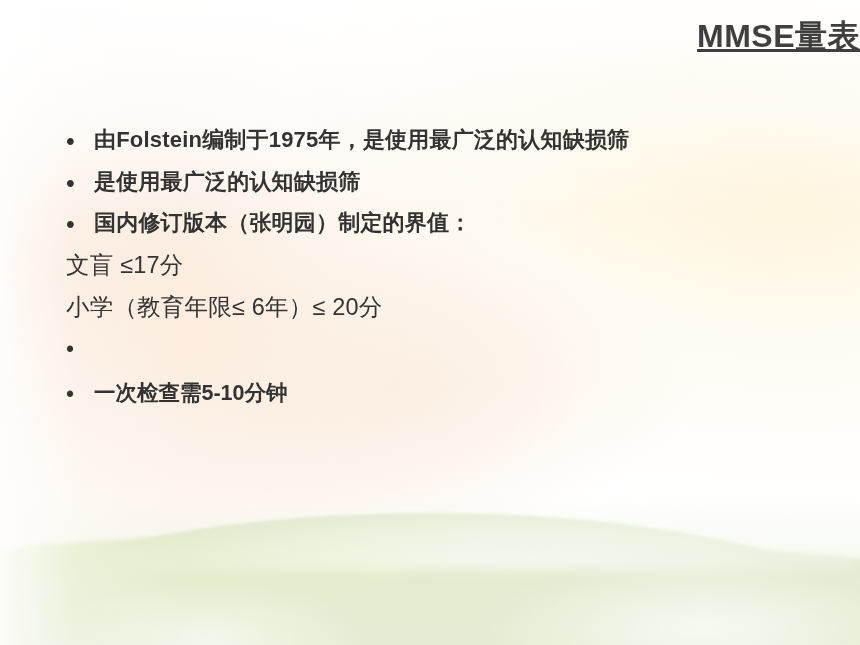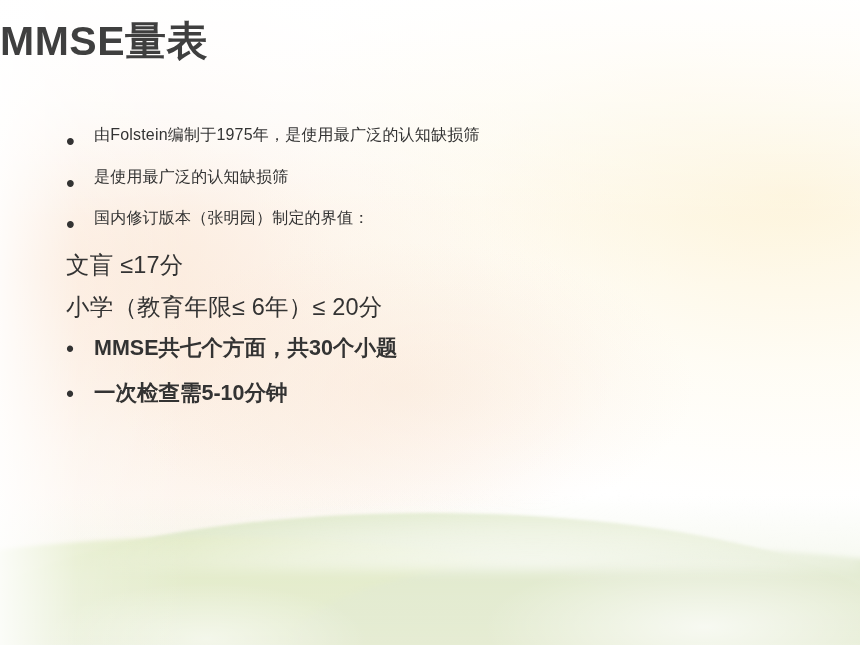--- a/index.html
+++ b/index.html
@@ -103,26 +103,27 @@
     position: relative;
     z-index: 5;
     width: 100%;
     height: 100%;
   }
   .slide-title {
     position: absolute;
     top: 18px;
     left: 0;
     width: 100%;
-    text-align: left;
-    font-size: 41px;
+    text-align: right;
+    font-size: 32px;
     font-weight: bold;
     color: #3f3f3f;
     letter-spacing: 0.5px;
     line-height: 1.15;
+    text-decoration: underline;
   }
 
   .body-list {
     position: absolute;
     top: 124px;
     left: 66px;
     width: 760px;
   }
   .bullet-row {
     display: flex;
@@ -132,24 +133,25 @@
   .bullet-dot {
     width: 28px;
     flex: 0 0 28px;
     font-size: 25px;
     line-height: 1.42;
     color: #333333;
     text-align: left;
   }
   .bullet-text {
     flex: 1;
-    font-size: 16px;
+    font-size: 22px;
     line-height: 1.42;
     color: #333333;
     letter-spacing: 0.2px;
+    font-weight: bold;
   }
   
   .bullet-row.lvl1 { margin-bottom: 6px; }
   .bullet-row.lvl1.tight { margin-bottom: 2px; }
 
   
   .sub-line {
     font-size: 23.5px;
     line-height: 1.42;
     color: #333333;
@@ -210,21 +212,20 @@
         <div class="bullet-text">国内修订版本（张明园）制定的界值：</div>
       </div>
 
       <div class="spacer-after-b3"></div>
 
       <div class="sub-line">文盲 ≤17分</div>
       <div class="sub-line">小学（教育年限≤ 6年）≤ 20分</div>
 
       <div class="bullet-row dense">
         <div class="bullet-dot">•</div>
-        <div class="bullet-text">MMSE共七个方面，共30个小题</div>
       </div>
 
       <div class="bullet-row dense">
         <div class="bullet-dot">•</div>
         <div class="bullet-text">一次检查需5-10分钟</div>
       </div>
 
     </div>
   </div>
 </div>

